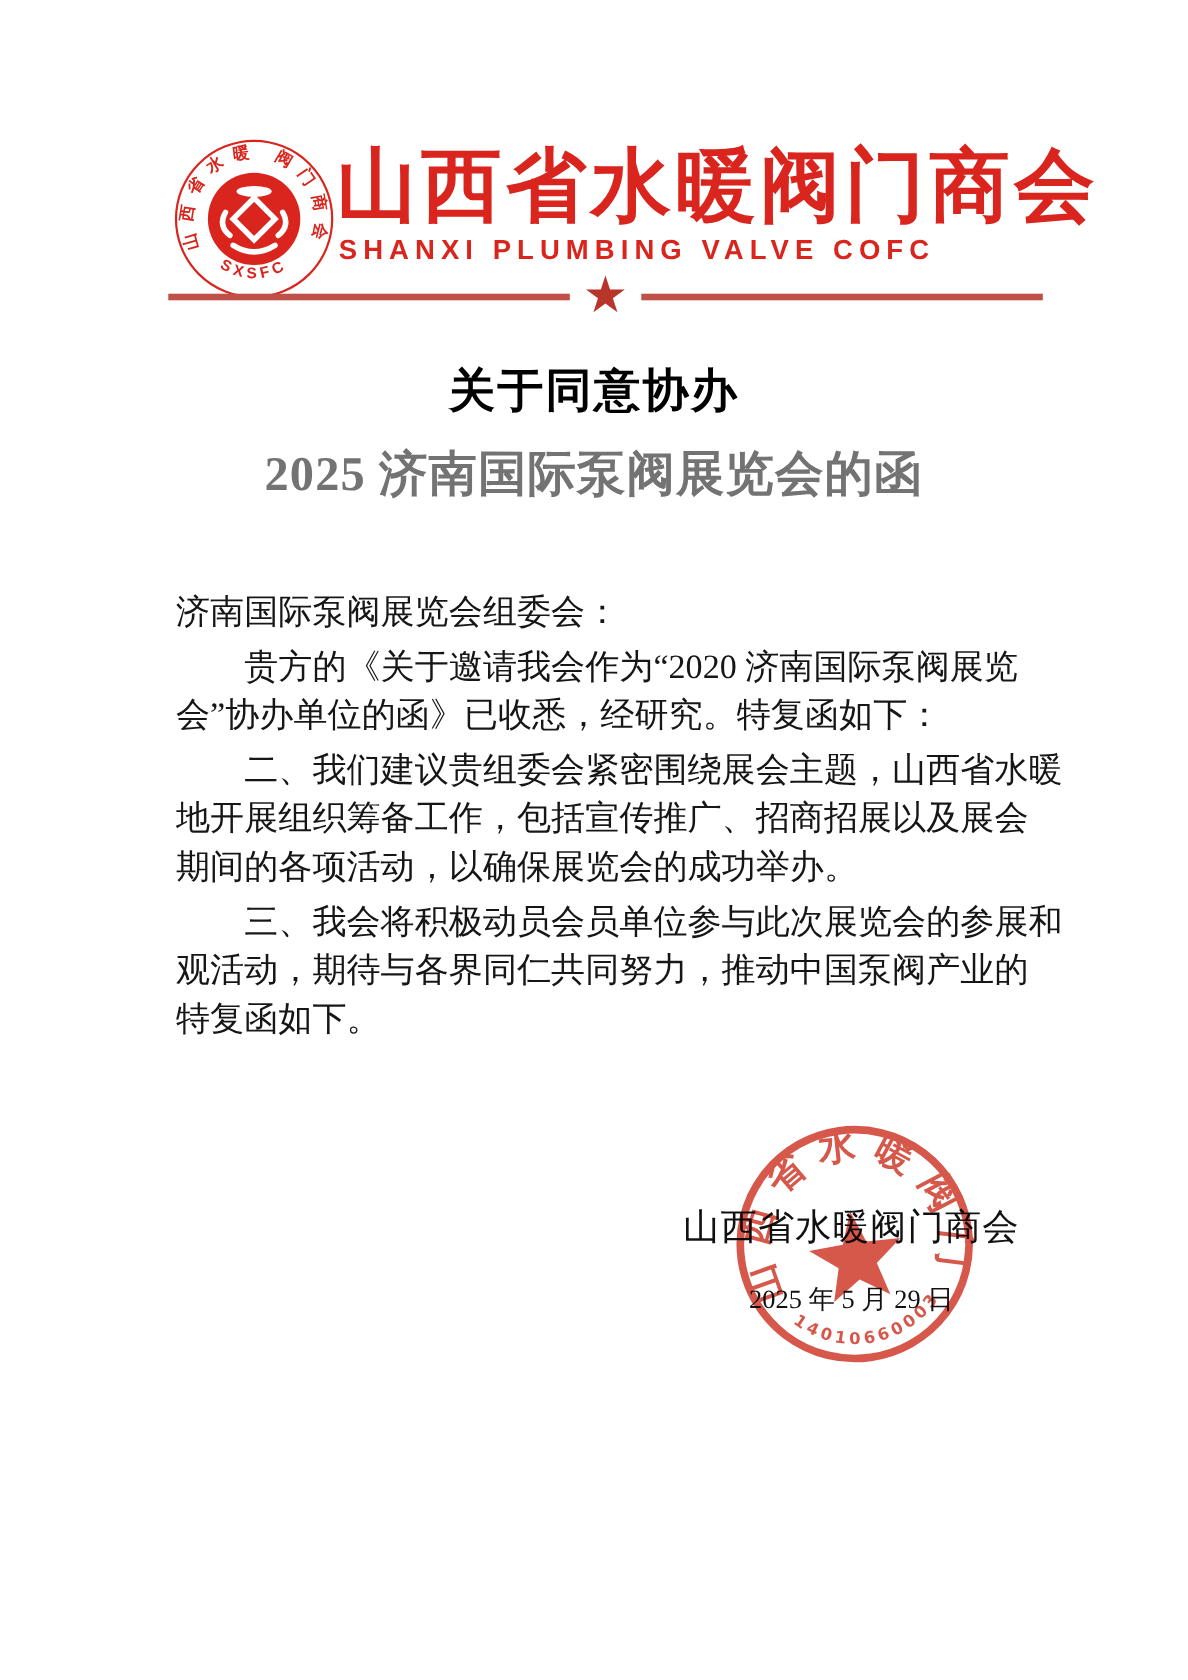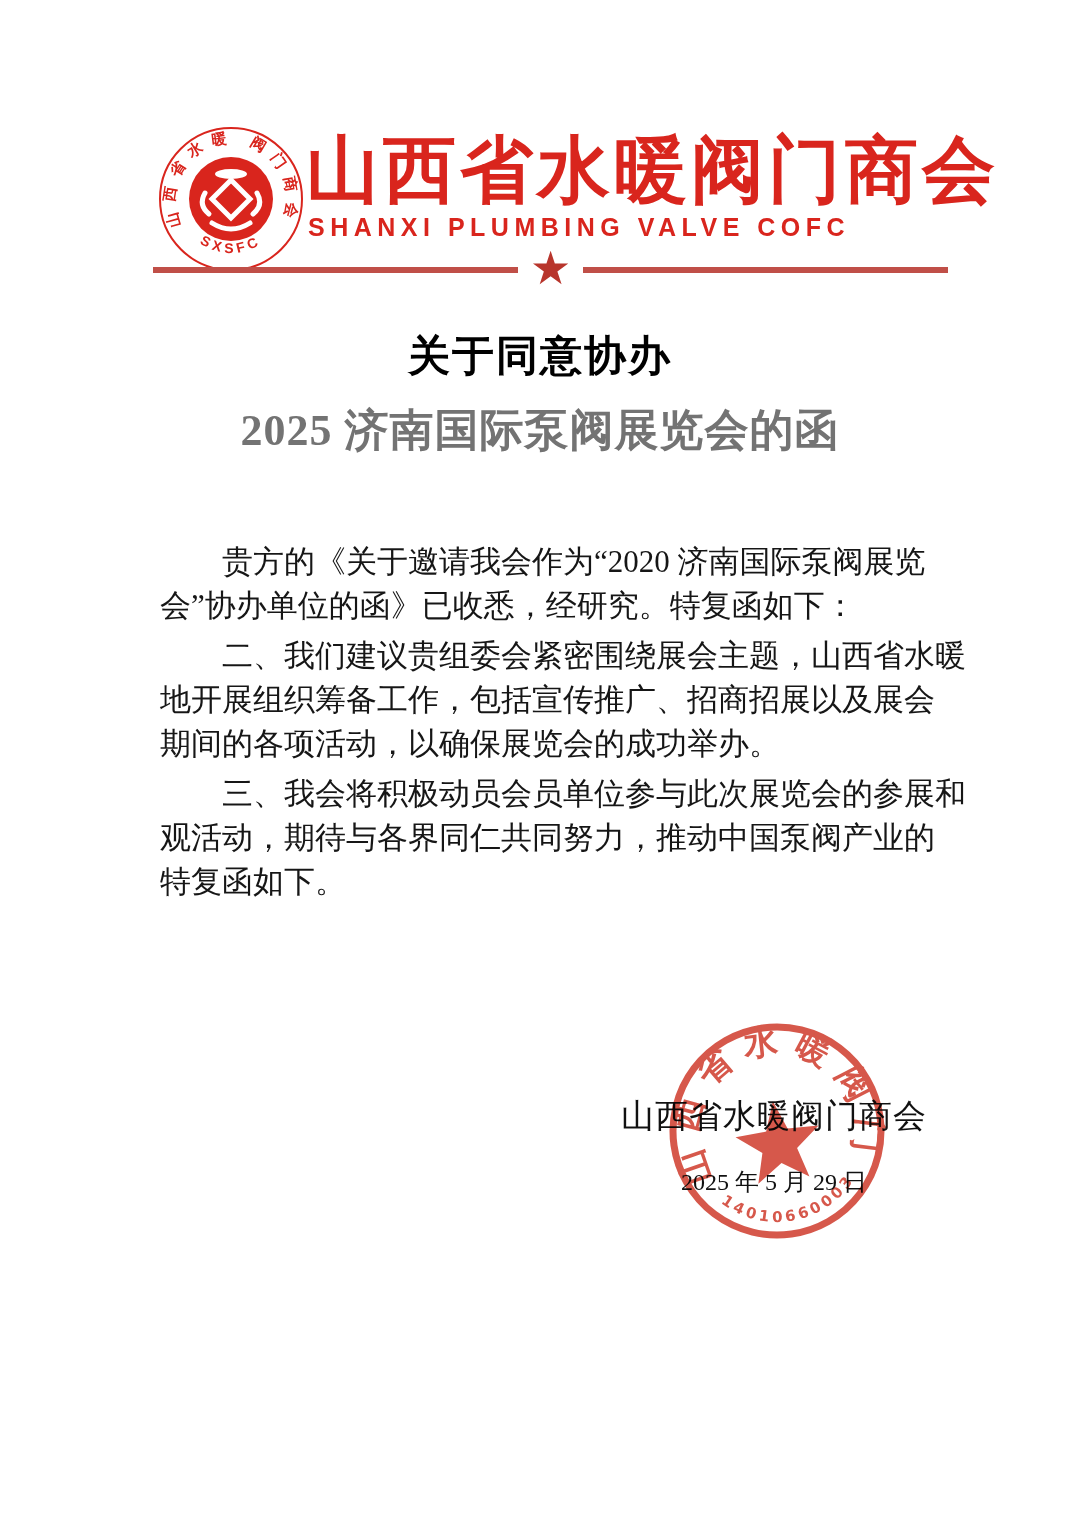--- a/index.html
+++ b/index.html
@@ -124,20 +124,21 @@
   <div class="divider">
     <span class="dline"></span>
     <span class="dstar">★</span>
     <span class="dline"></span>
   </div>
 
   <h1 class="doc-title1">关于同意协办</h1>
   <h1 class="doc-title2">2025 济南国际泵阀展览会的函</h1>
 
   <main class="body-block">
+    <div class="line">济南国际泵阀展览会组委会：</div>
 
     <div class="para">
       <div class="line indent">贵方的《关于邀请我会作为“2020 济南国际泵阀展览</div>
       <div class="line">会”协办单位的函》已收悉，经研究。特复函如下：</div>
     </div>
 
 
     <div class="para">
       <div class="line indent">二、我们建议贵组委会紧密围绕展会主题，山西省水暖</div>
       <div class="line">地开展组织筹备工作，包括宣传推广、招商招展以及展会</div>

